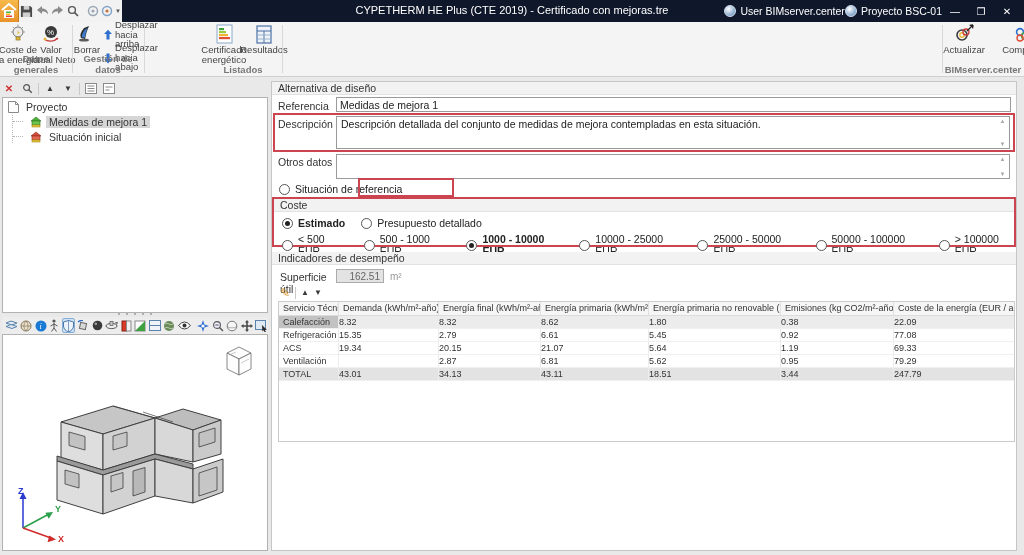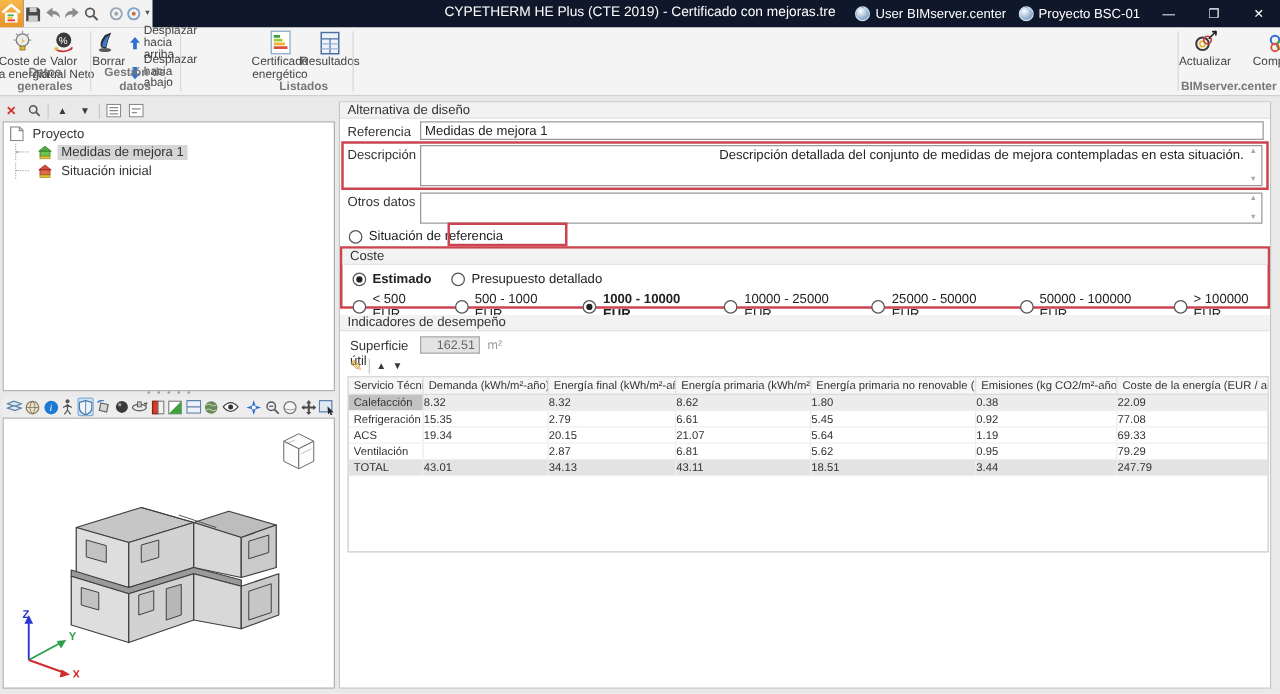--- a/index.html
+++ b/index.html
@@ -3,21 +3,21 @@
 <meta charset="utf-8">
 <style>
   * { margin:0; padding:0; box-sizing:border-box; }
   html,body { width:1024px; height:555px; overflow:hidden; }
   body { font-family:"Liberation Sans", sans-serif; font-size:10.5px; color:#333; background:#e9e9e9; }
   .app { position:relative; width:1024px; height:555px; background:#e9e9e9; }
 
   
   .titlebar { position:absolute; left:0; top:0; width:1024px; height:22px; background:#0f172a; color:#fff; }
   .title-text { position:absolute; left:0; right:0; top:4px; text-align:center; font-size:11px; color:#fff; }
-  .tb-right { position:absolute; right:4px; top:0; height:22px; display:flex; align-items:center; gap:10px; }
+  .tb-right { position:absolute; right:4px; top:0; height:22px; display:flex; align-items:center; }
   .tb-badge { display:flex; align-items:center; gap:4px; font-size:10.5px; color:#fff; }
   .tb-orb { width:12px; height:12px; border-radius:50%; background:radial-gradient(circle at 35% 30%, #fff, #9db9d6 55%, #5e87b0); border:1px solid #cfe0f0; }
   .winbtn { width:26px; height:18px; display:flex; align-items:center; justify-content:center; font-size:10px; color:#fff; }
   .qat { position:absolute; left:0; top:0; width:122px; height:22px; background:#f2f2f2; display:flex; align-items:center; }
   .appbtn { width:26px; height:22px; background:linear-gradient(#f7b84a,#e8932a); border-right:1px solid #c77f1e; display:flex; align-items:center; justify-content:center; }
   .qat-ic { width:16px; height:18px; display:flex; align-items:center; justify-content:center; margin:0 1px; color:#555; font-size:11px; }
   .qat-sep { width:1px; height:14px; background:#c9c9c9; margin:0 3px; }
 
   
   .mini-row { position:absolute; right:6px; top:23px; display:flex; gap:6px; }
@@ -535,21 +535,21 @@
   </div>
 
   <div class="rpanel">
     <div class="strip" style="top:0;">Alternativa de diseño</div>
 
     <span class="flabel" style="left:6px;top:18px;">Referencia</span>
     <input class="tinput" style="left: 64px; top: 15px; width: 675px; height: 15px;" value="Medidas de mejora 1">
 
     <div class="redbox" style="left:1px;top:31px;width:742px;height:39px;"></div>
     <span class="flabel" style="left:6px;top:36px;">Descripción</span>
-    <div class="tarea" style="left:64px;top:34px;width:674px;height:33px;text-align:right;">
+    <div class="tarea" style="left:64px;top:34px;width:674px;height:33px;">
       <span>Descripción detallada del conjunto de medidas de mejora contempladas en esta situación.</span>
       <span class="scroll-arrows">
           <span>▲</span>
           <span>▼</span>
         </span>
     </div>
 
     <span class="flabel" style="left:6px;top:74px;">Otros datos</span>
     <div class="tarea" style="left:64px;top:72px;width:674px;height:25px;">
       <span></span>

